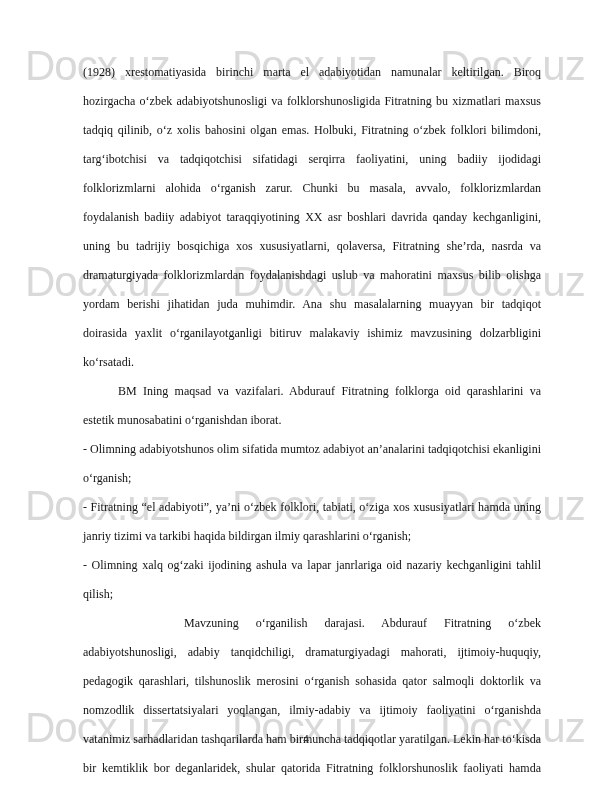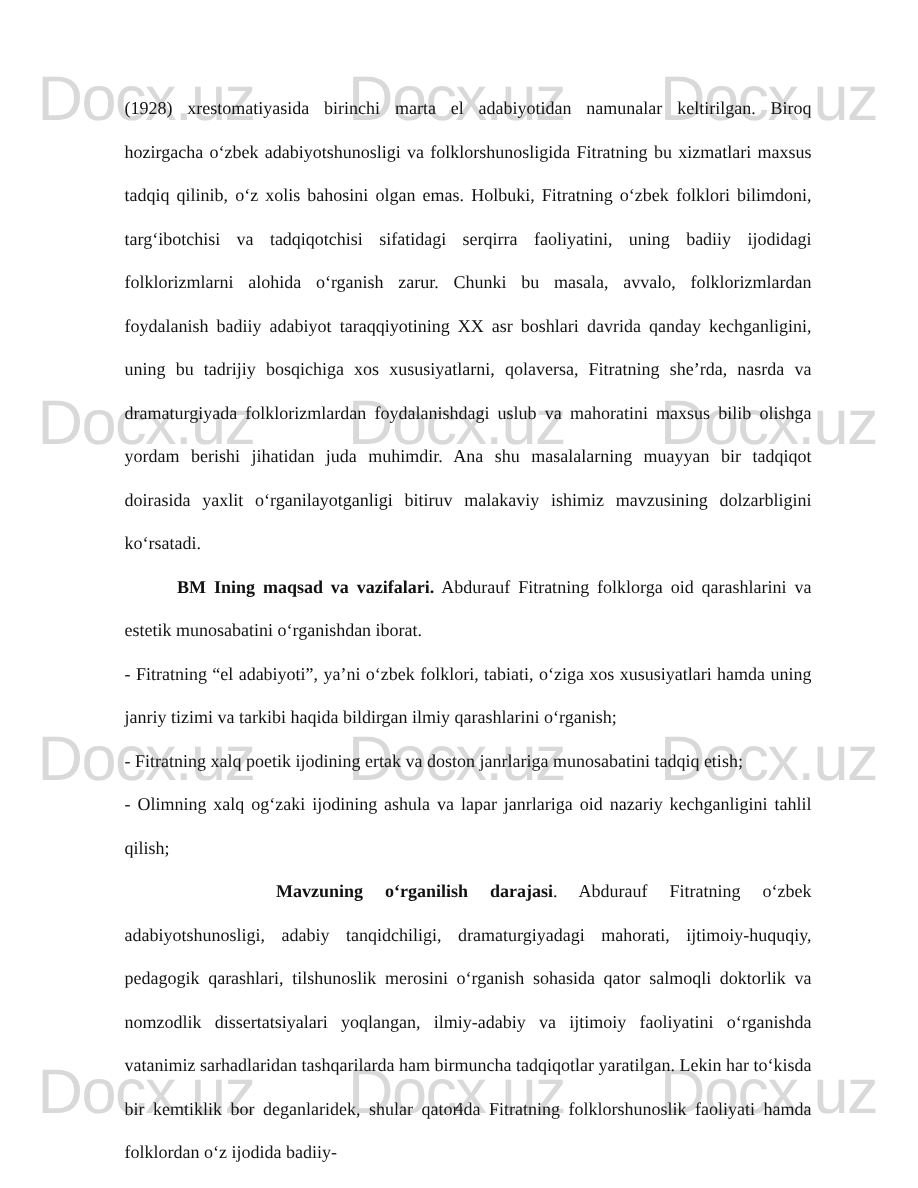--- a/index.html
+++ b/index.html
@@ -15,21 +15,21 @@
     font-family: "Liberation Sans", "DejaVu Sans", sans-serif;
     font-size: 42px; line-height: 40px; color: #d9d9d9; letter-spacing: -1px;
   }
   .page {
     position: absolute; left: 83px; top: 58px; width: 458px; z-index: 1;
     font-size: 12px; line-height: 29px; text-align: justify;
   }
   .page p { margin: 0; }
   .indent { text-indent: 35px; }
   .indent-big { text-indent: 101px; }
-  .bold { font-weight: bold; }
+  .bold { font-weight: normal; }
   .list-item { text-align: justify; }
   .page-number {
     position: absolute; left: 0; width: 612px; top: 734px; text-align: center;
     font-family: "Liberation Sans", "DejaVu Sans", sans-serif; font-size: 10px; color: #333;
     z-index: 1;
   }
 </style>
 </head>
 <body>
 
@@ -54,20 +54,20 @@
     <span class="wm" style="left:232px">Docx.uz</span>
     <span class="wm" style="left:440px">Docx.uz</span>
   </div>
 </div>
 
 <div class="page">
   <p>(1928) xrestomatiyasida birinchi marta el adabiyotidan namunalar keltirilgan. Biroq hozirgacha o‘zbek adabiyotshunosligi va folklorshunosligida Fitratning bu xizmatlari maxsus tadqiq qilinib, o‘z xolis bahosini olgan emas. Holbuki, Fitratning o‘zbek folklori bilimdoni, targ‘ibotchisi va tadqiqotchisi sifatidagi serqirra faoliyatini, uning badiiy ijodidagi folklorizmlarni alohida o‘rganish zarur. Chunki bu masala, avvalo, folklorizmlardan foydalanish badiiy adabiyot taraqqiyotining XX asr boshlari davrida qanday kechganligini, uning bu tadrijiy bosqichiga xos xususiyatlarni, qolaversa, Fitratning she’rda, nasrda va dramaturgiyada folklorizmlardan foydalanishdagi uslub va mahoratini maxsus bilib olishga yordam berishi jihatidan juda muhimdir. Ana shu masalalarning muayyan bir tadqiqot doirasida yaxlit o‘rganilayotganligi bitiruv malakaviy ishimiz mavzusining dolzarbligini ko‘rsatadi.</p>
 
   <p class="indent"><span class="bold">BM Ining maqsad va vazifalari.</span><span> Abdurauf Fitratning folklorga oid qarashlarini va estetik munosabatini o‘rganishdan iborat.</span></p>
 
+  <p class="list-item">- Olimning adabiyotshunos olim sifatida mumtoz adabiyot an’analarini tadqiqotchisi ekanligini o‘rganish;</p>
   <p class="list-item">- Fitratning  “el adabiyoti”, ya’ni o‘zbek folklori, tabiati, o‘ziga xos xususiyatlari hamda uning janriy tizimi va tarkibi haqida bildirgan ilmiy qarashlarini o‘rganish;</p>
-  <p class="list-item">- Fitratning xalq poetik ijodining ertak va doston janrlariga munosabatini tadqiq etish;</p>
   <p class="list-item">-  Olimning xalq og‘zaki ijodining ashula va lapar janrlariga oid nazariy kechganligini tahlil qilish;</p>
 
   <p class="indent-big"><span class="bold">Mavzuning o‘rganilish darajasi</span><span>. Abdurauf Fitratning o‘zbek adabiyotshunosligi, adabiy tanqidchiligi, dramaturgiyadagi mahorati, ijtimoiy-huquqiy, pedagogik qarashlari, tilshunoslik merosini o‘rganish sohasida qator salmoqli doktorlik va nomzodlik dissertatsiyalari yoqlangan, ilmiy-adabiy va ijtimoiy faoliyatini o‘rganishda vatanimiz sarhadlaridan tashqarilarda ham birmuncha tadqiqotlar yaratilgan. Lekin har to‘kisda bir kemtiklik bor deganlaridek, shular qatorida Fitratning folklorshunoslik faoliyati hamda folklordan o‘z ijodida badiiy-</span></p>
 </div>
 
 <div class="page-number">4</div>
 
 </body></html>

